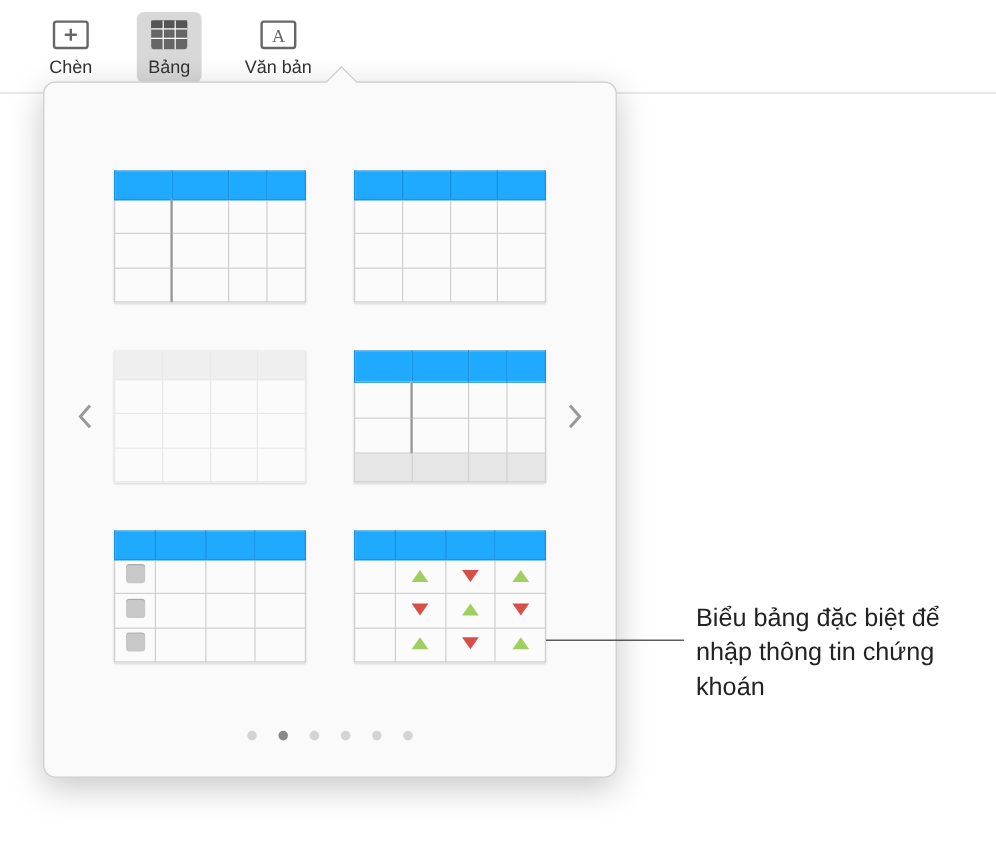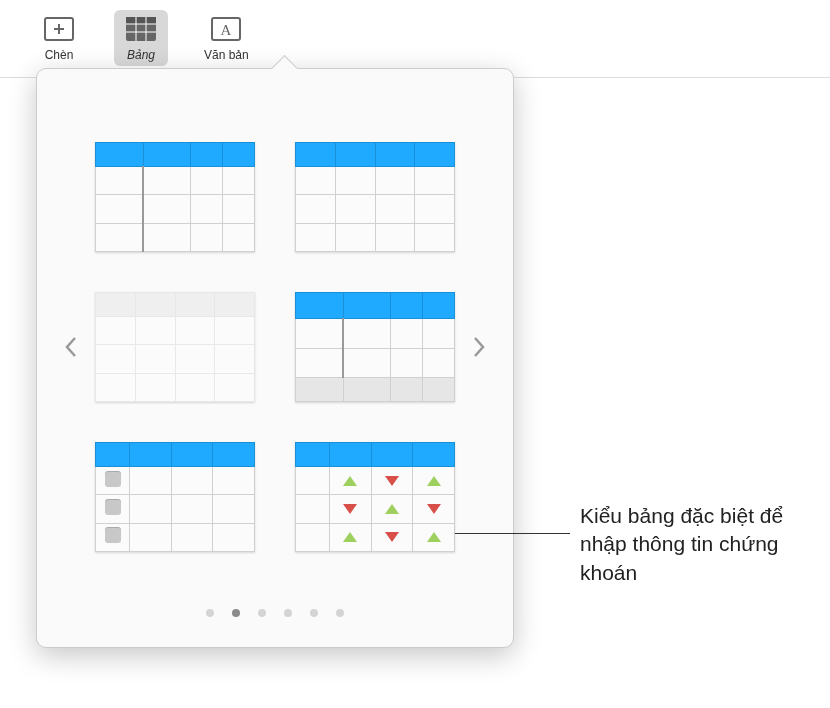--- a/index.html
+++ b/index.html
@@ -22,32 +22,31 @@
       display: flex;
       flex-direction: column;
       align-items: center;
       gap: 4px;
       cursor: pointer;
       padding: 4px 8px;
       border-radius: 6px;
     }
     .toolbar-item.active {
       background: #d8d8d8;
-      font-style: italic;
     }
     .toolbar-icon {
       width: 38px;
       height: 30px;
       display: flex;
       align-items: center;
       justify-content: center;
       color: #555;
     }
     .toolbar-label {
-      font-size: 12px;
+      font-size: 15px;
       color: #333;
     }
     .popover {
       position: absolute;
       top: 68px;
       left: 36px;
       width: 478px;
       height: 580px;
       background: #fafafa;
       border: 1px solid #ccc;
@@ -399,13 +398,13 @@
     <span class="dot"></span>
     <span class="dot active"></span>
     <span class="dot"></span>
     <span class="dot"></span>
     <span class="dot"></span>
     <span class="dot"></span>
   </div>
 </div>
 
 <div class="callout-line" style="top:533px; left:455px; width:115px;"></div>
-<div class="callout-text" style="top:502px; left:580px;">Kiểu bảng đặc biệt để nhập thông tin chứng khoán</div>
+<div class="callout-text" style="top:502px; left:580px;">Biểu bảng đặc biệt để nhập thông tin chứng khoán</div>
 
 </body></html>

